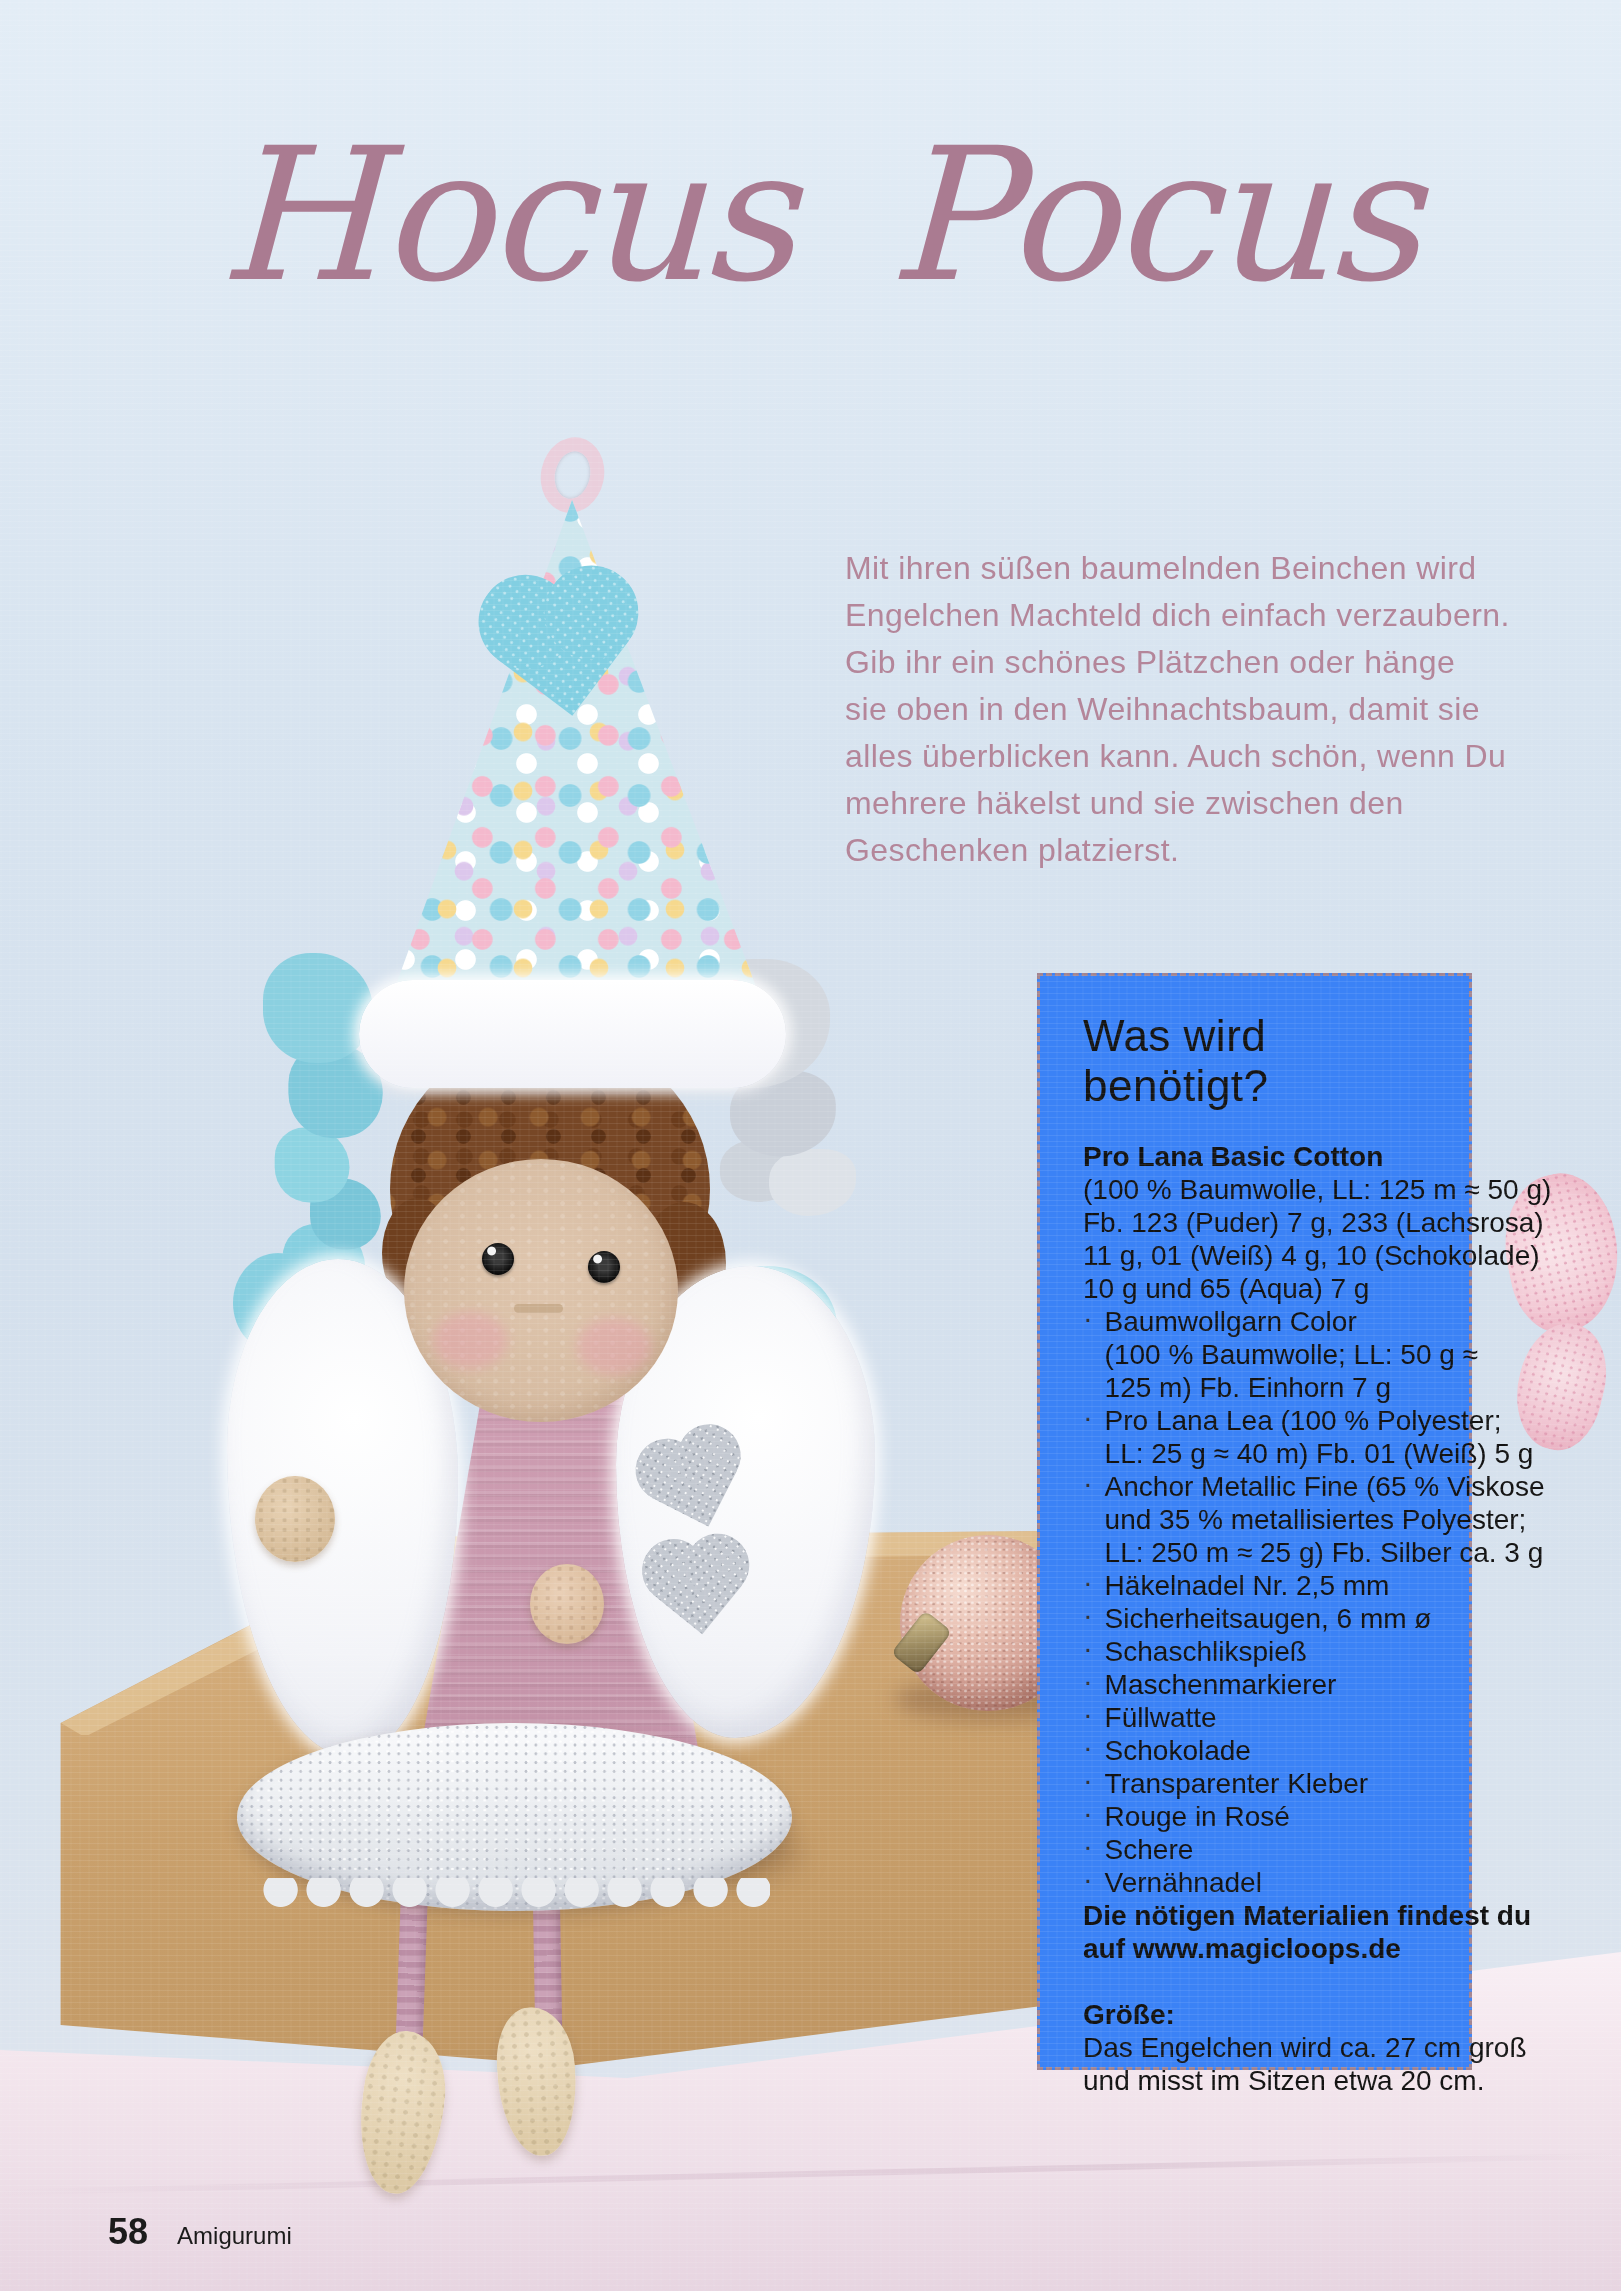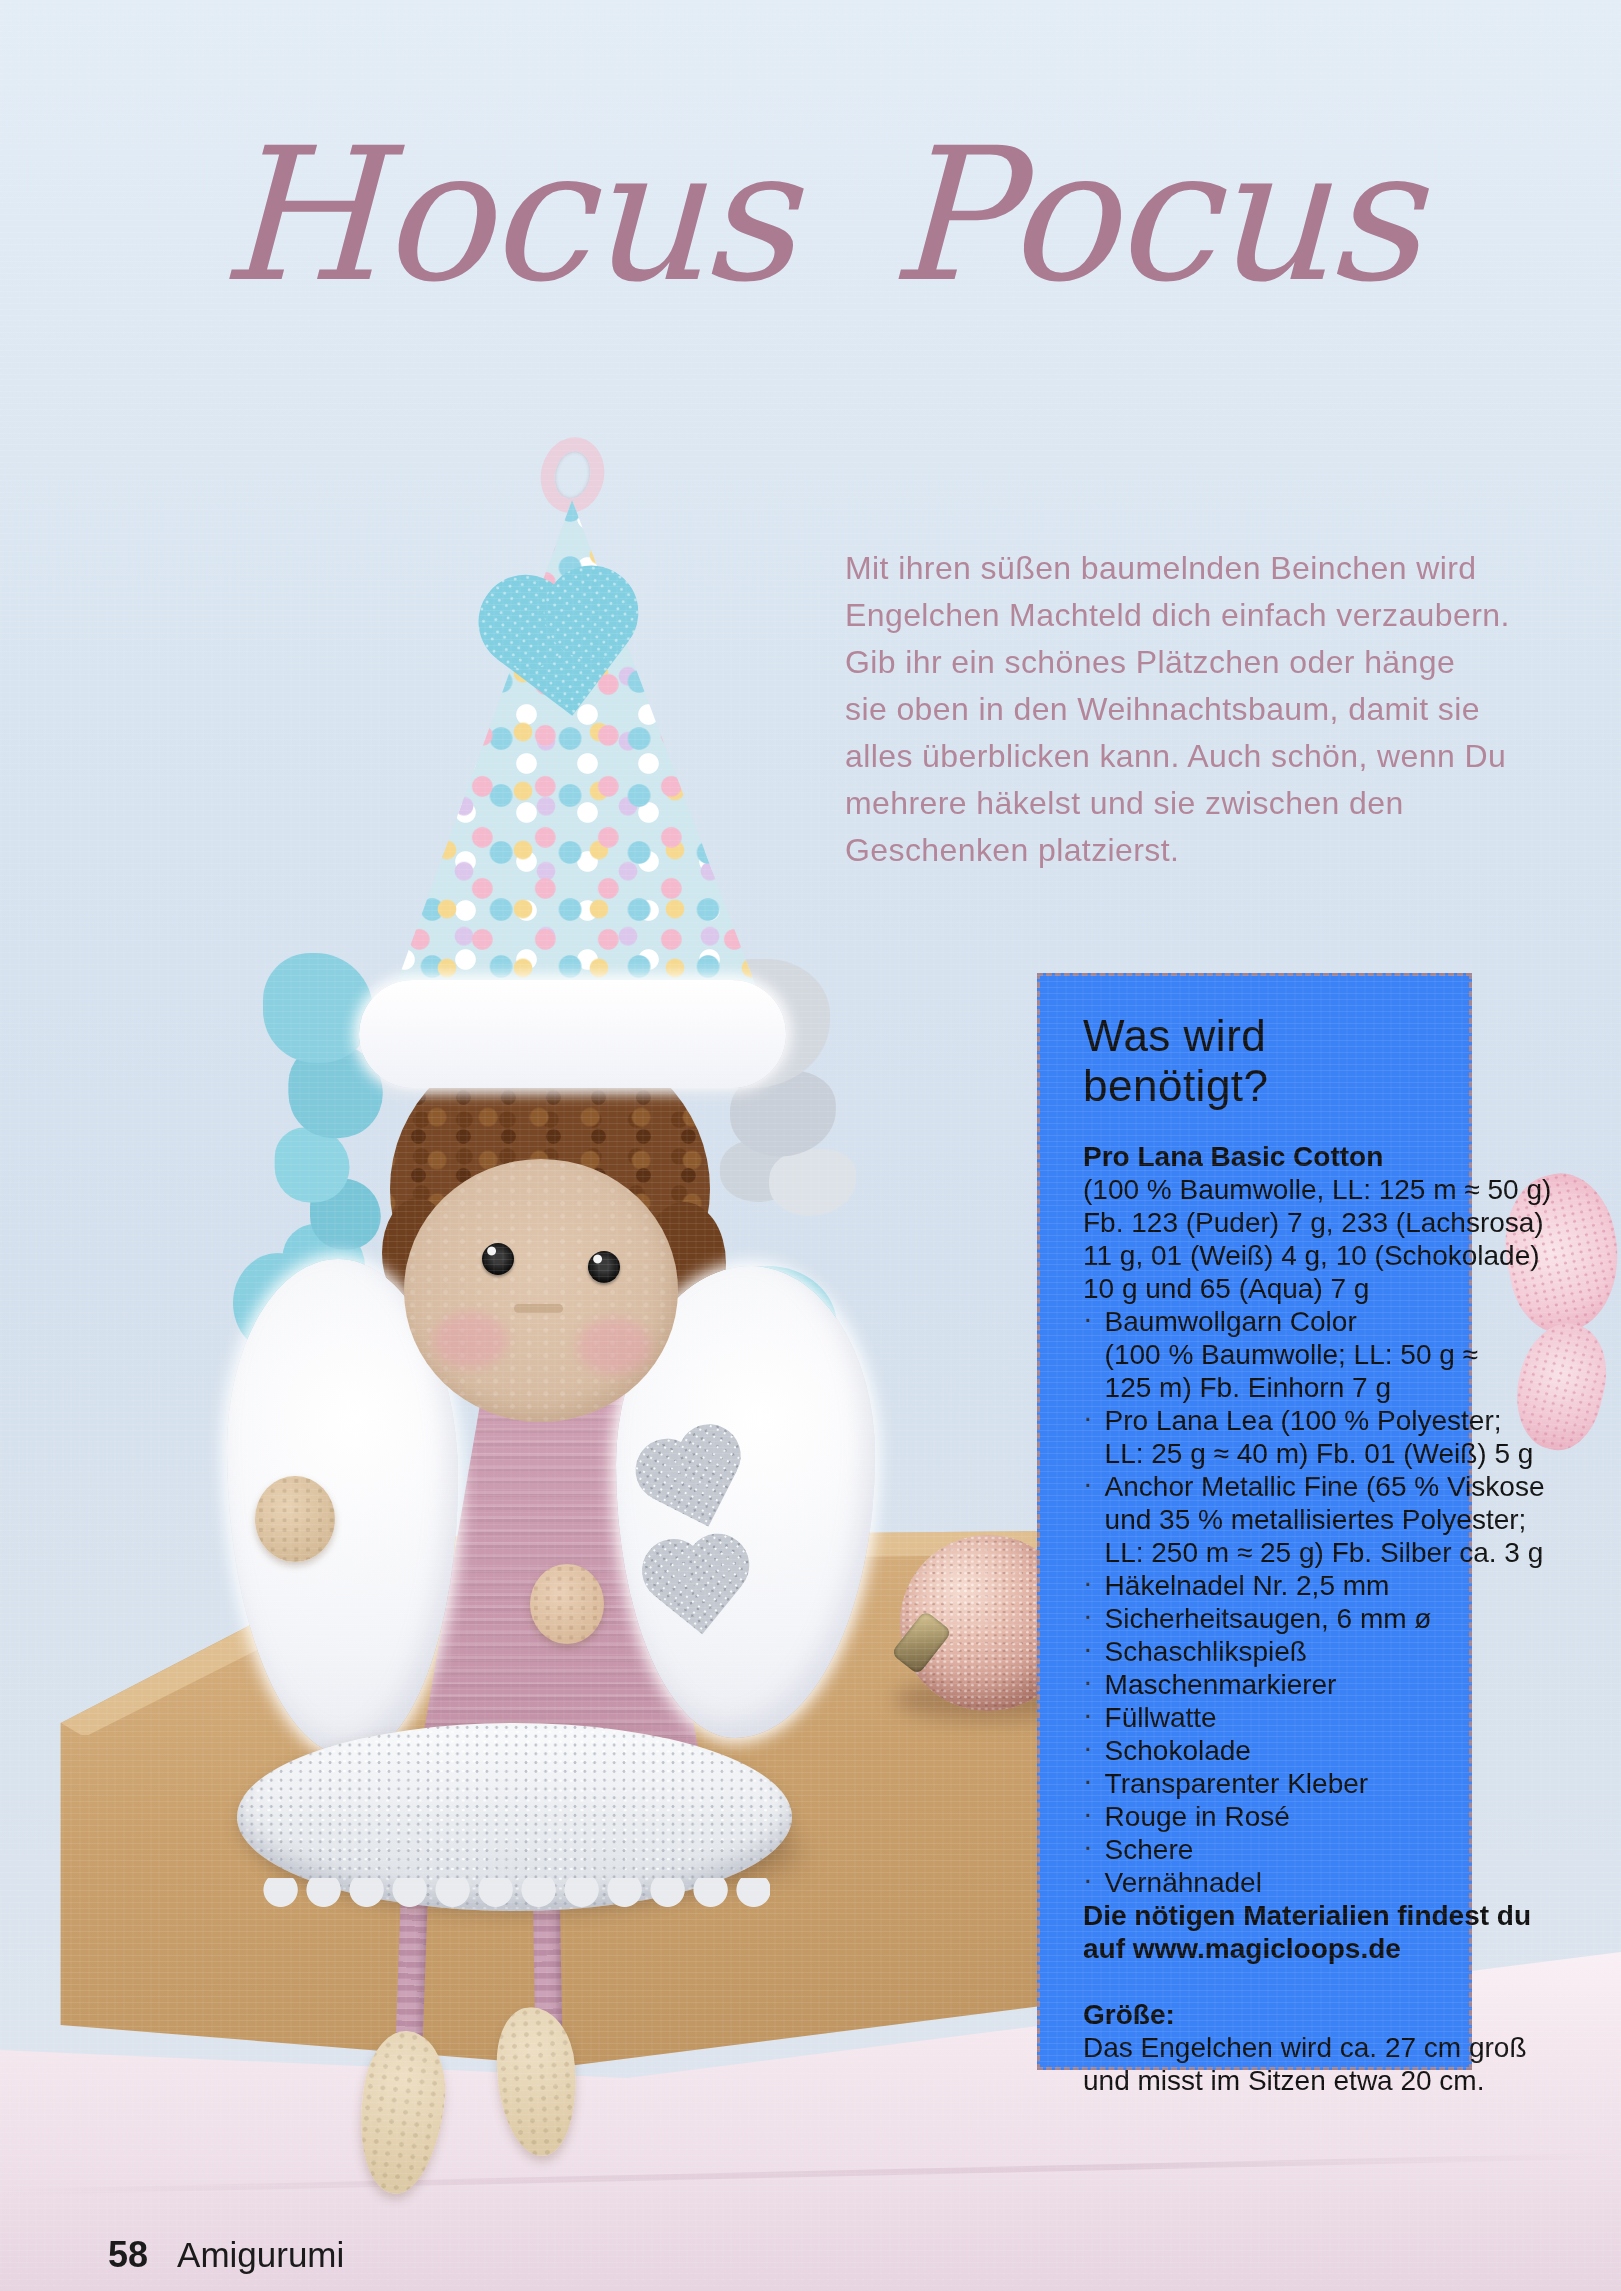--- a/index.html
+++ b/index.html
@@ -254,23 +254,23 @@
     left:147px;top:108px;width:1372px;z-index:30;
     font-family:"DejaVu Serif", serif;font-style:italic;font-weight:400;
     font-size:184px;color:#aa7b91;word-spacing:47px;letter-spacing:-3.9px;
     transform:skewX(-4deg);
     text-align:center;
   }
   .intro{left:845px;top:545px;width:686px;z-index:30;}
   .intro-line{
     font-size:32px;line-height:47px;color:#b4869a;letter-spacing:0.4px;white-space:nowrap;
   }
-  .footer{left:108px;top:2211px;z-index:30;display:flex;align-items:baseline;gap:29px;color:#1b1b1b;margin-top:23px;}
+  .footer{left:108px;top:2211px;z-index:30;display:flex;align-items:baseline;gap:29px;color:#1b1b1b;}
   .footer .num{font-size:36px;font-weight:700;}
-  .footer .sec{font-size:35px;font-weight:400;}
+  .footer .sec{font-size:24px;font-weight:400;}
 </style>
 </head>
 <body>
 
 <div class="abs pink-band"></div>
 <div class="abs pale-box"></div>
 <div class="abs pale-box-crease"></div>
 <div class="abs kraft-box"></div>
 <div class="abs kraft-edge"></div>
 

